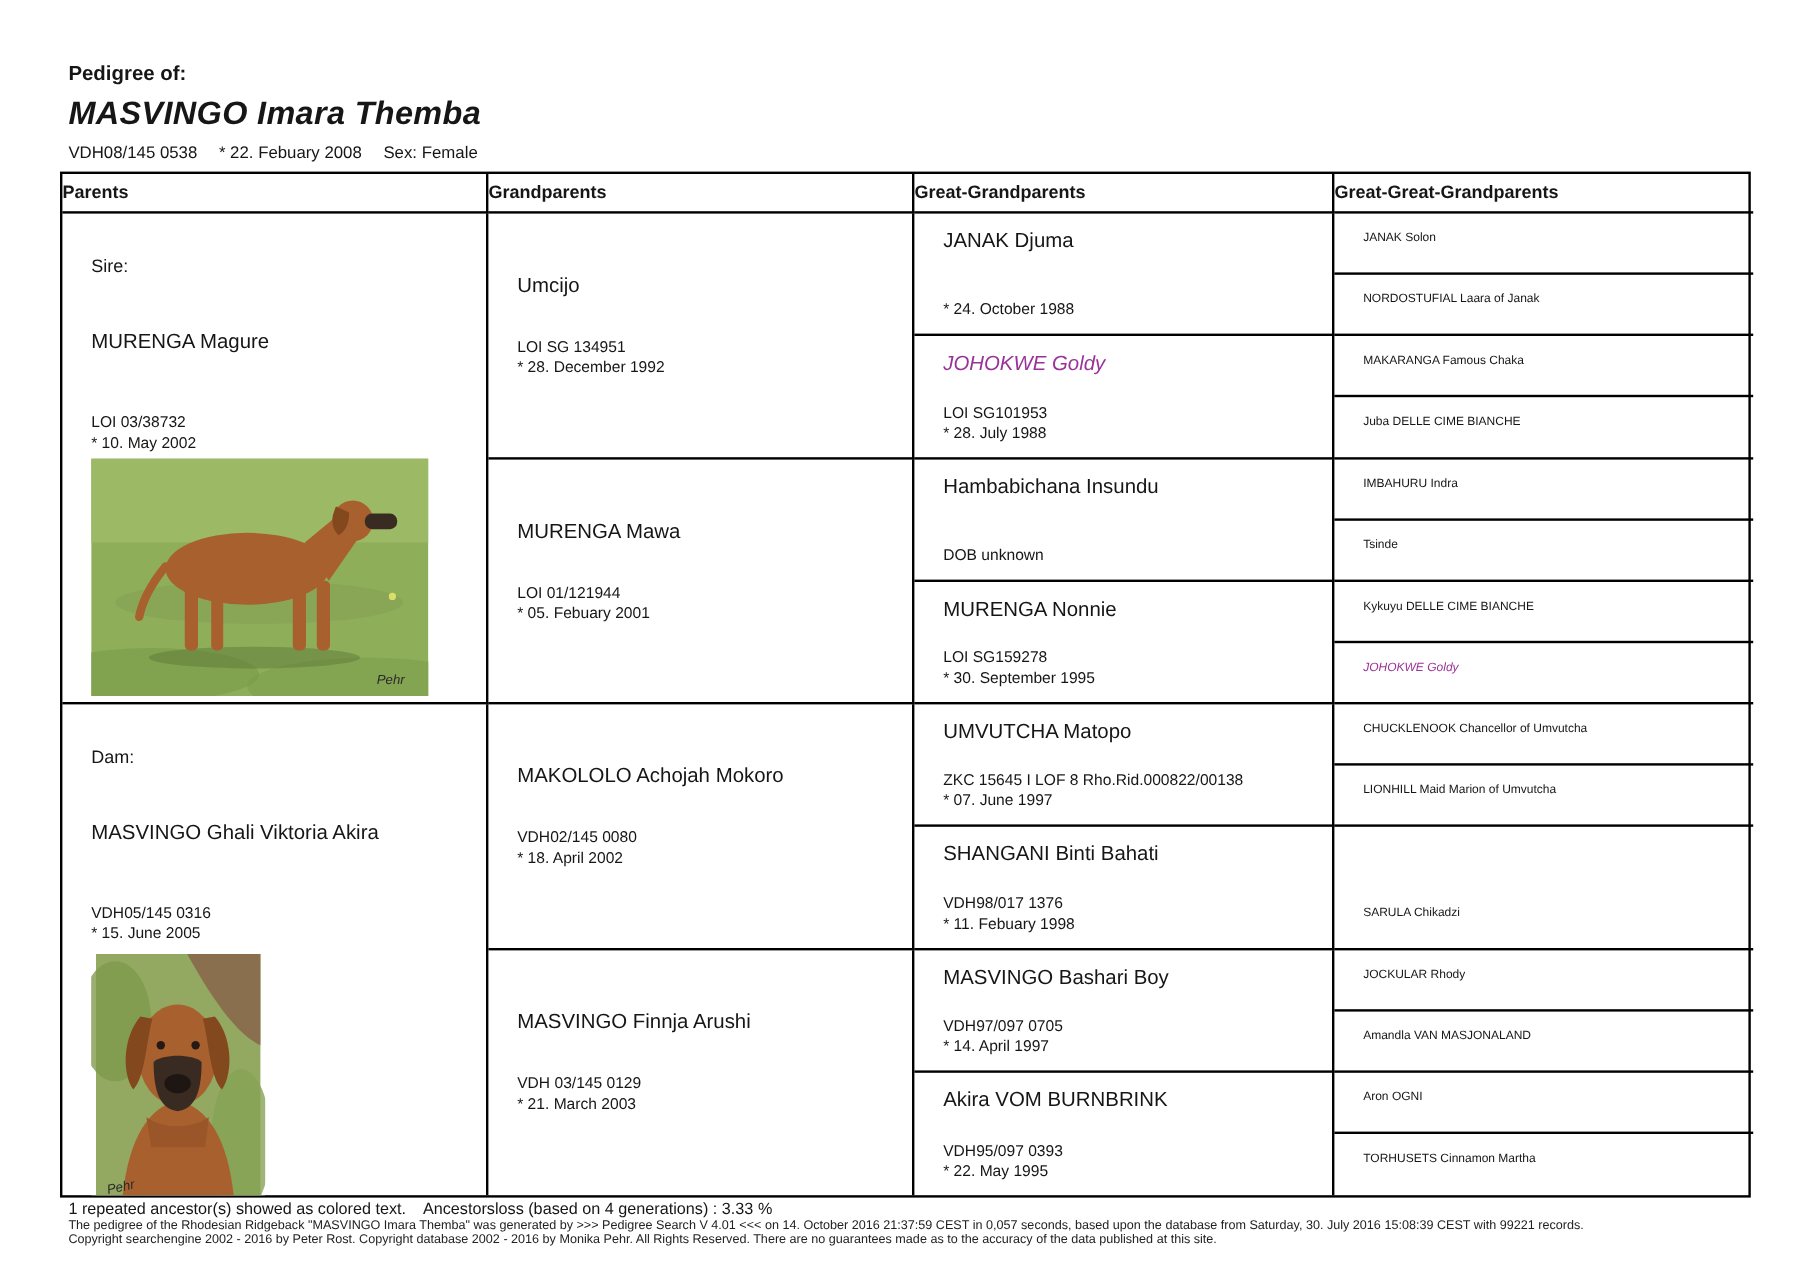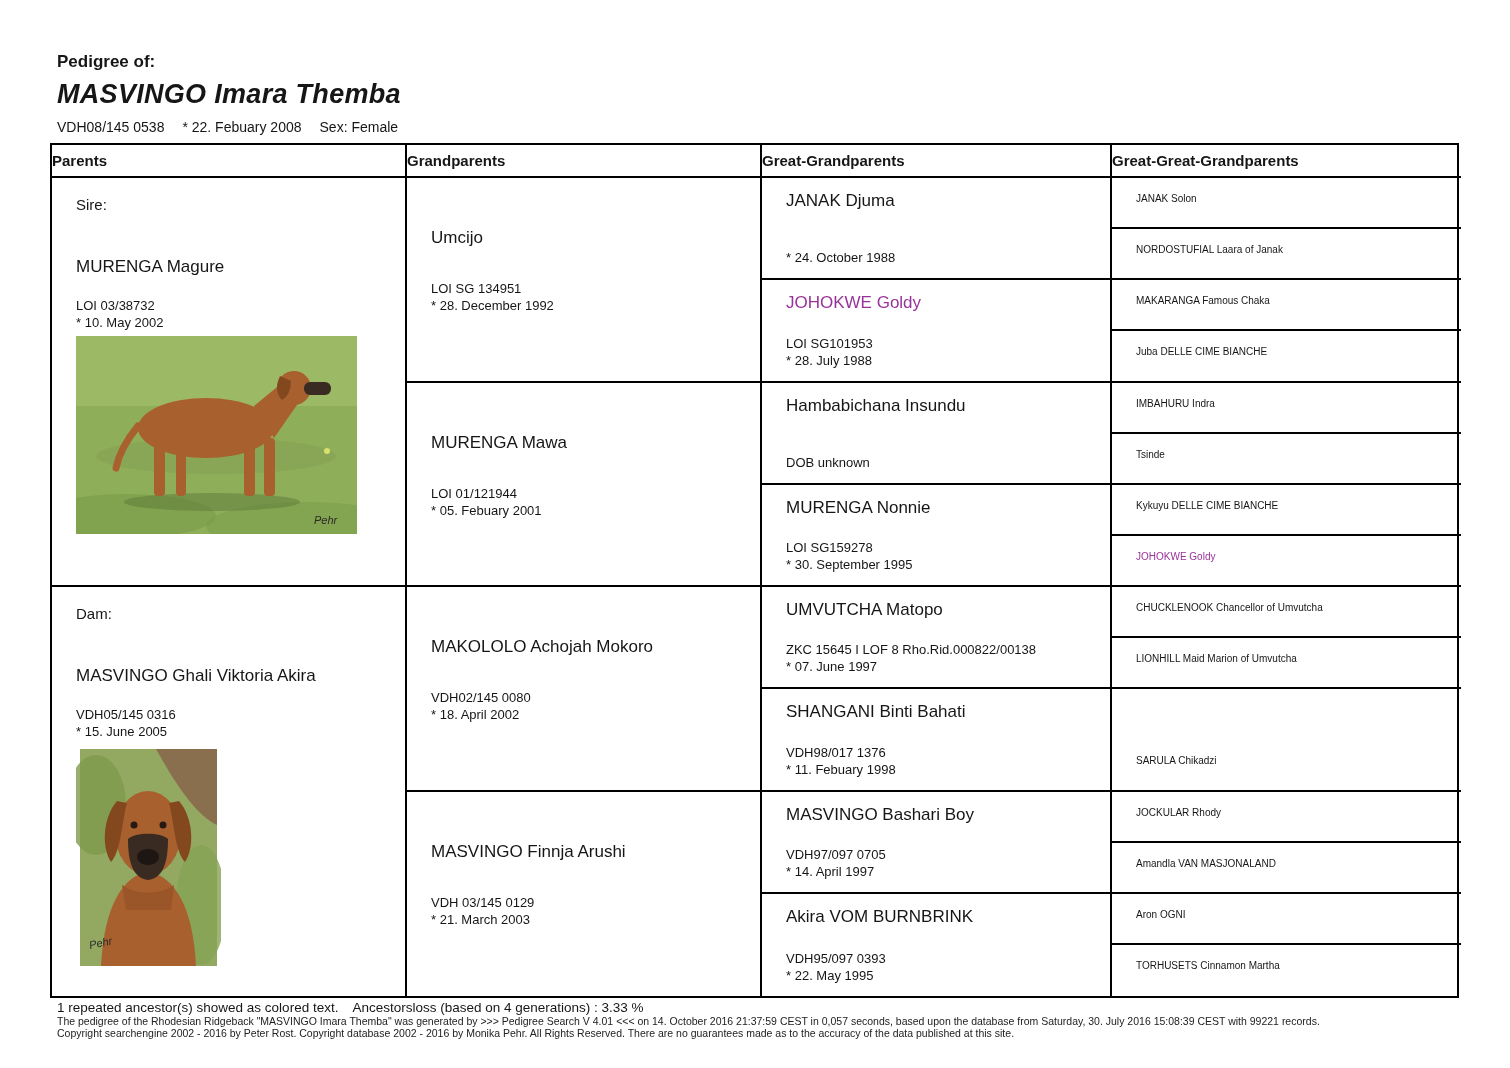--- a/index.html
+++ b/index.html
@@ -25,25 +25,25 @@
     border:2px solid #000;
   }
   .cell { border-right:2px solid #000; border-bottom:2px solid #000; position:relative; overflow:hidden; }
   .no-r { border-right:none; }
   .no-b { border-bottom:none; }
   .th { font-weight:bold; font-size:15px; line-height:31px; }
 
   .name   { font-size:17px; }
   .regdob { font-size:13px; line-height:17px; }
   .role   { font-size:15px; }
-  .repeated { color:var(--repeated-color, #993399); }
-
-  .parent-cell { padding:18px 14px 0 24px; }
+  .repeated { color:var(--repeated-color, #993399);font-style:italic; }
+
+  .parent-cell { padding:36px 14px 0 24px; }
   .parent-cell .name   { margin-top:44px; }
-  .parent-cell .regdob { margin-top:20px; }
+  .parent-cell .regdob { margin-top:48px; }
   .photo { display:block; margin-top:5px; }
 
   .gp-cell { padding:50px 14px 0 24px; }
   .gp-cell .regdob { margin-top:32px; }
 
   .ggp-cell { display:flex; flex-direction:column; justify-content:space-between; padding:13px 14px 12px 24px; }
 
   .gggp-cell { padding:11px 48px 0 24px; }
   .gggp-cell .name { font-size:10px; line-height:19px; }
 

